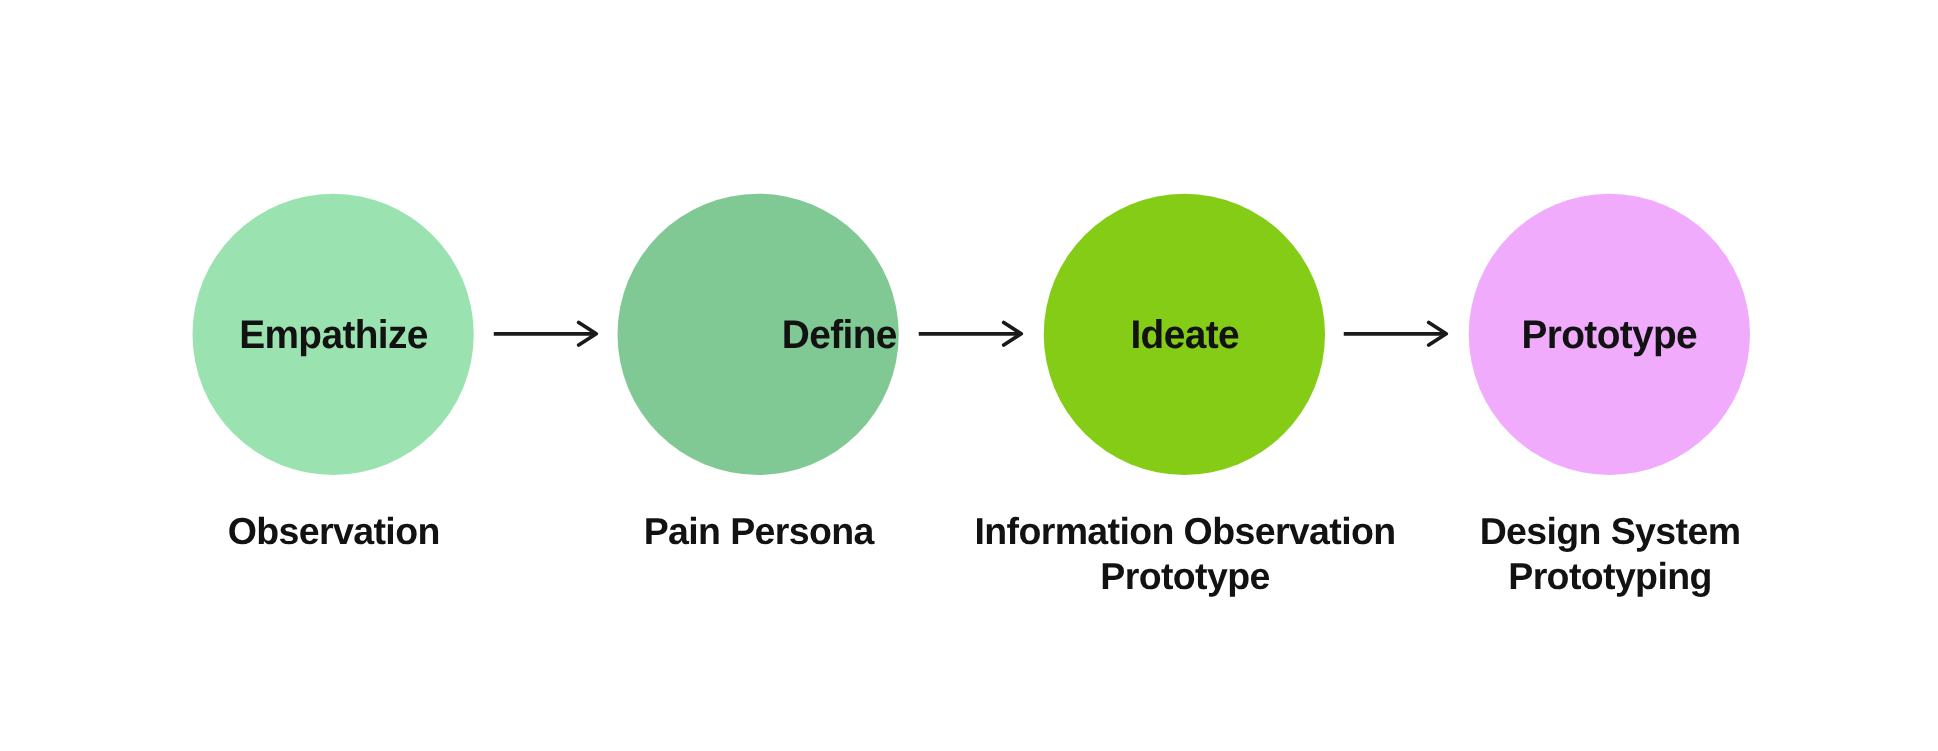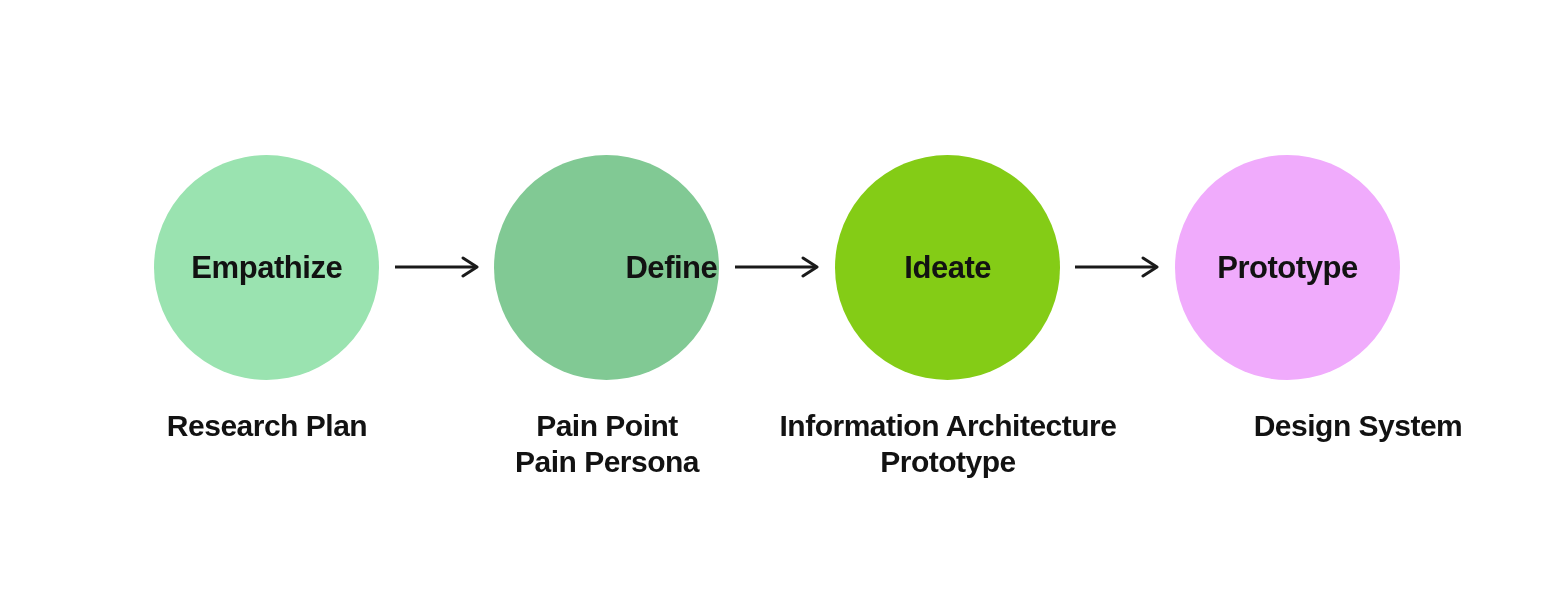--- a/index.html
+++ b/index.html
@@ -49,68 +49,68 @@
     width: 90px; height: 22px;
   }
   
   .pos-c1 { left: 154px; }
   .pos-c2 { left: 494px; justify-content: flex-end; }
   .pos-c3 { left: 835px; }
   .pos-c4 { left: 1175px; }
   .pos-t1 { left: 267px; }
   .pos-t2 { left: 607px; }
   .pos-t3 { left: 948px; }
-  .pos-t4 { left: 1358px; }
+  .pos-t4 { left: 1288px; }
   .pos-a1 { left: 393px; }
   .pos-a2 { left: 733px; }
   .pos-a3 { left: 1073px; }
 </style>
 </head>
 <body>
 
 <div class="canvas">
 
   <div class="circle pos-c1" style="background: rgb(154, 227, 176);">
     <span class="circle-label">Empathize</span>
   </div>
   <div class="caption pos-t1">
-    <div>Research Plan</div>
+    <div>Observation</div>
   </div>
 
   <svg class="arrow pos-a1" viewBox="0 0 90 22" fill="none">
     <line x1="2" y1="11" x2="82" y2="11" stroke="#1a1a1a" stroke-width="3"></line>
     <polyline points="70,2 84,11 70,20" stroke="#1a1a1a" stroke-width="3" fill="none" stroke-linecap="round" stroke-linejoin="round"></polyline>
   </svg>
 
   <div class="circle pos-c2" style="background: rgb(129, 201, 148);">
     <span class="circle-label">Define</span>
   </div>
   <div class="caption pos-t2">
-    <div>Pain Point</div>
     <div>Pain Persona</div>
   </div>
 
   <svg class="arrow pos-a2" viewBox="0 0 90 22" fill="none">
     <line x1="2" y1="11" x2="82" y2="11" stroke="#1a1a1a" stroke-width="3"></line>
     <polyline points="70,2 84,11 70,20" stroke="#1a1a1a" stroke-width="3" fill="none" stroke-linecap="round" stroke-linejoin="round"></polyline>
   </svg>
 
   <div class="circle pos-c3" style="background: #84cc16;">
     <span class="circle-label">Ideate</span>
   </div>
   <div class="caption pos-t3">
-    <div>Information Architecture</div>
+    <div>Information Observation</div>
     <div>Prototype</div>
   </div>
 
   <svg class="arrow pos-a3" viewBox="0 0 90 22" fill="none">
     <line x1="2" y1="11" x2="82" y2="11" stroke="#1a1a1a" stroke-width="3"></line>
     <polyline points="70,2 84,11 70,20" stroke="#1a1a1a" stroke-width="3" fill="none" stroke-linecap="round" stroke-linejoin="round"></polyline>
   </svg>
 
   <div class="circle pos-c4" style="background: #f0abfc;">
     <span class="circle-label">Prototype</span>
   </div>
   <div class="caption pos-t4">
     <div>Design System</div>
+    <div>Prototyping</div>
   </div>
 
 </div>
 
 </body></html>

